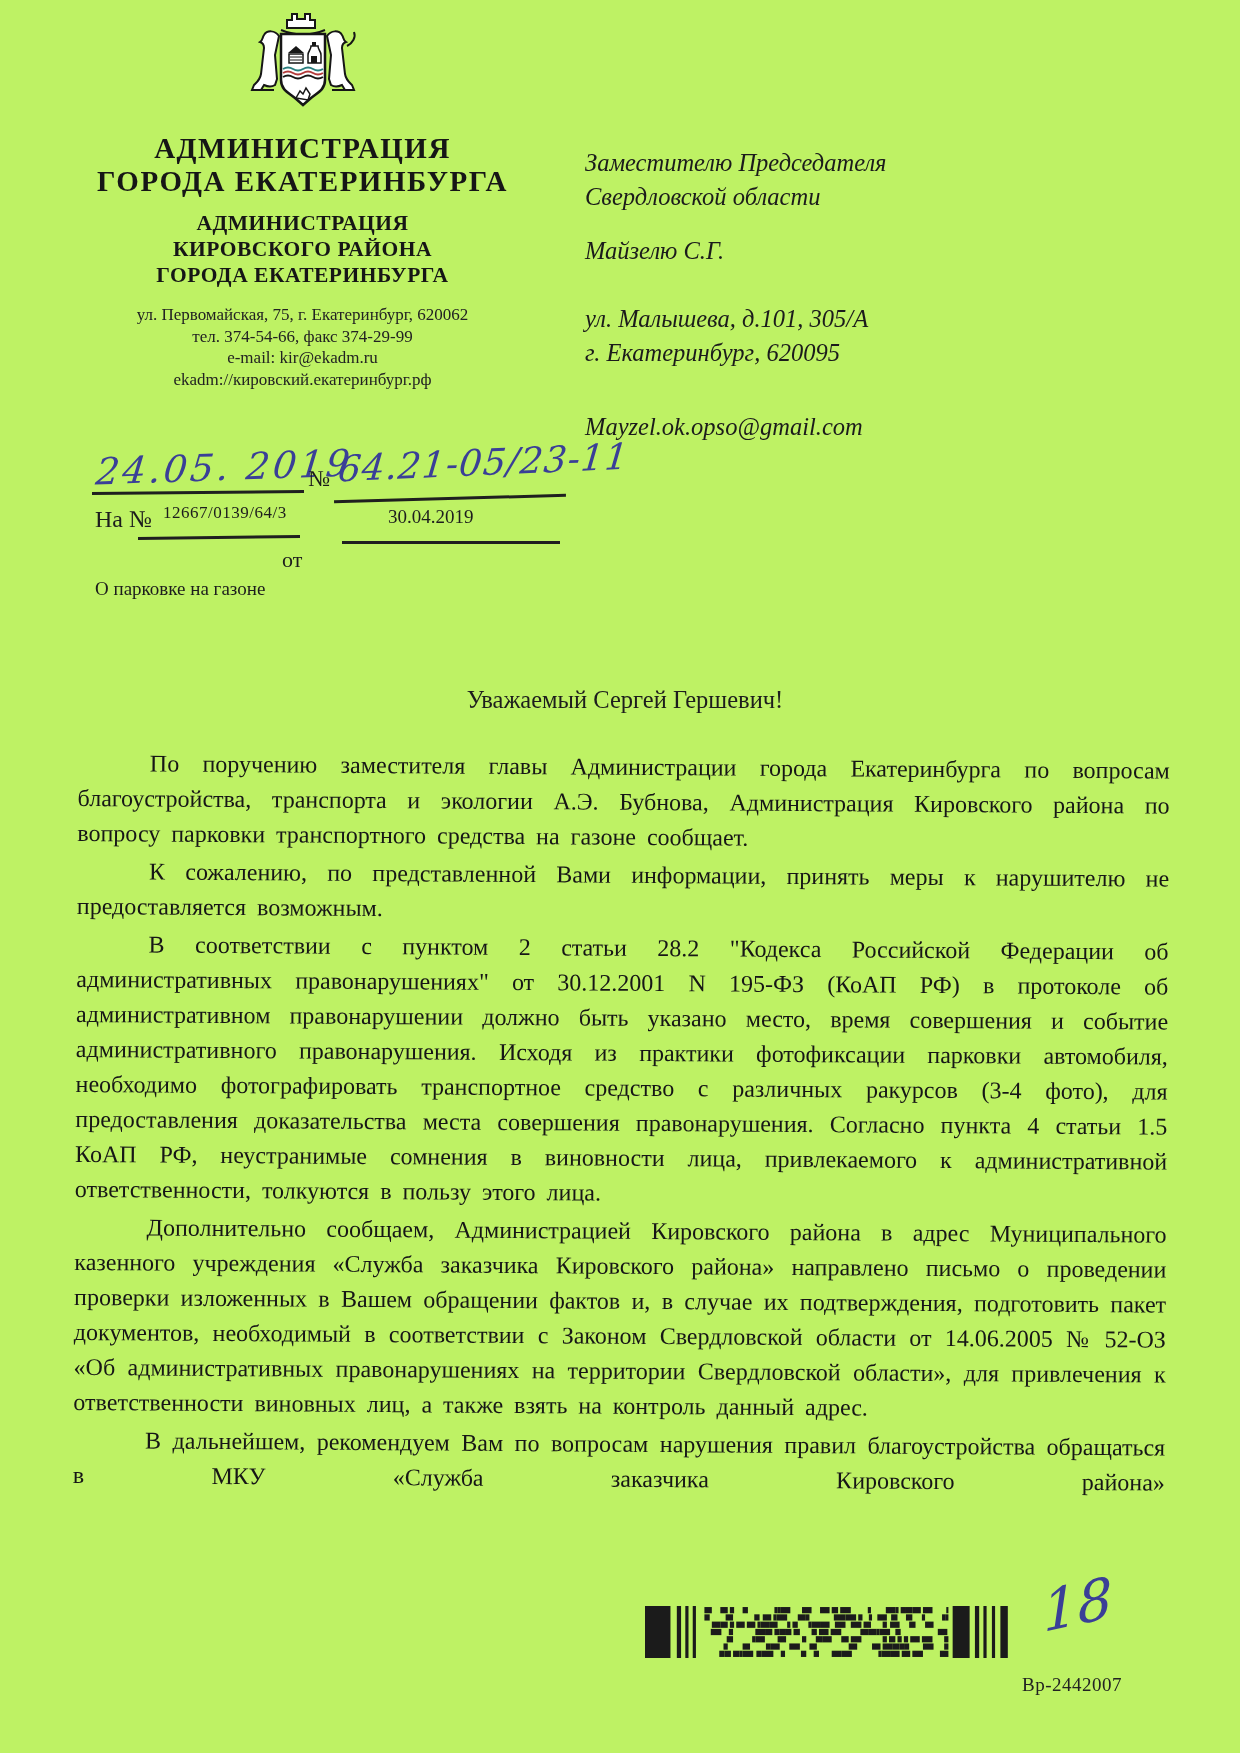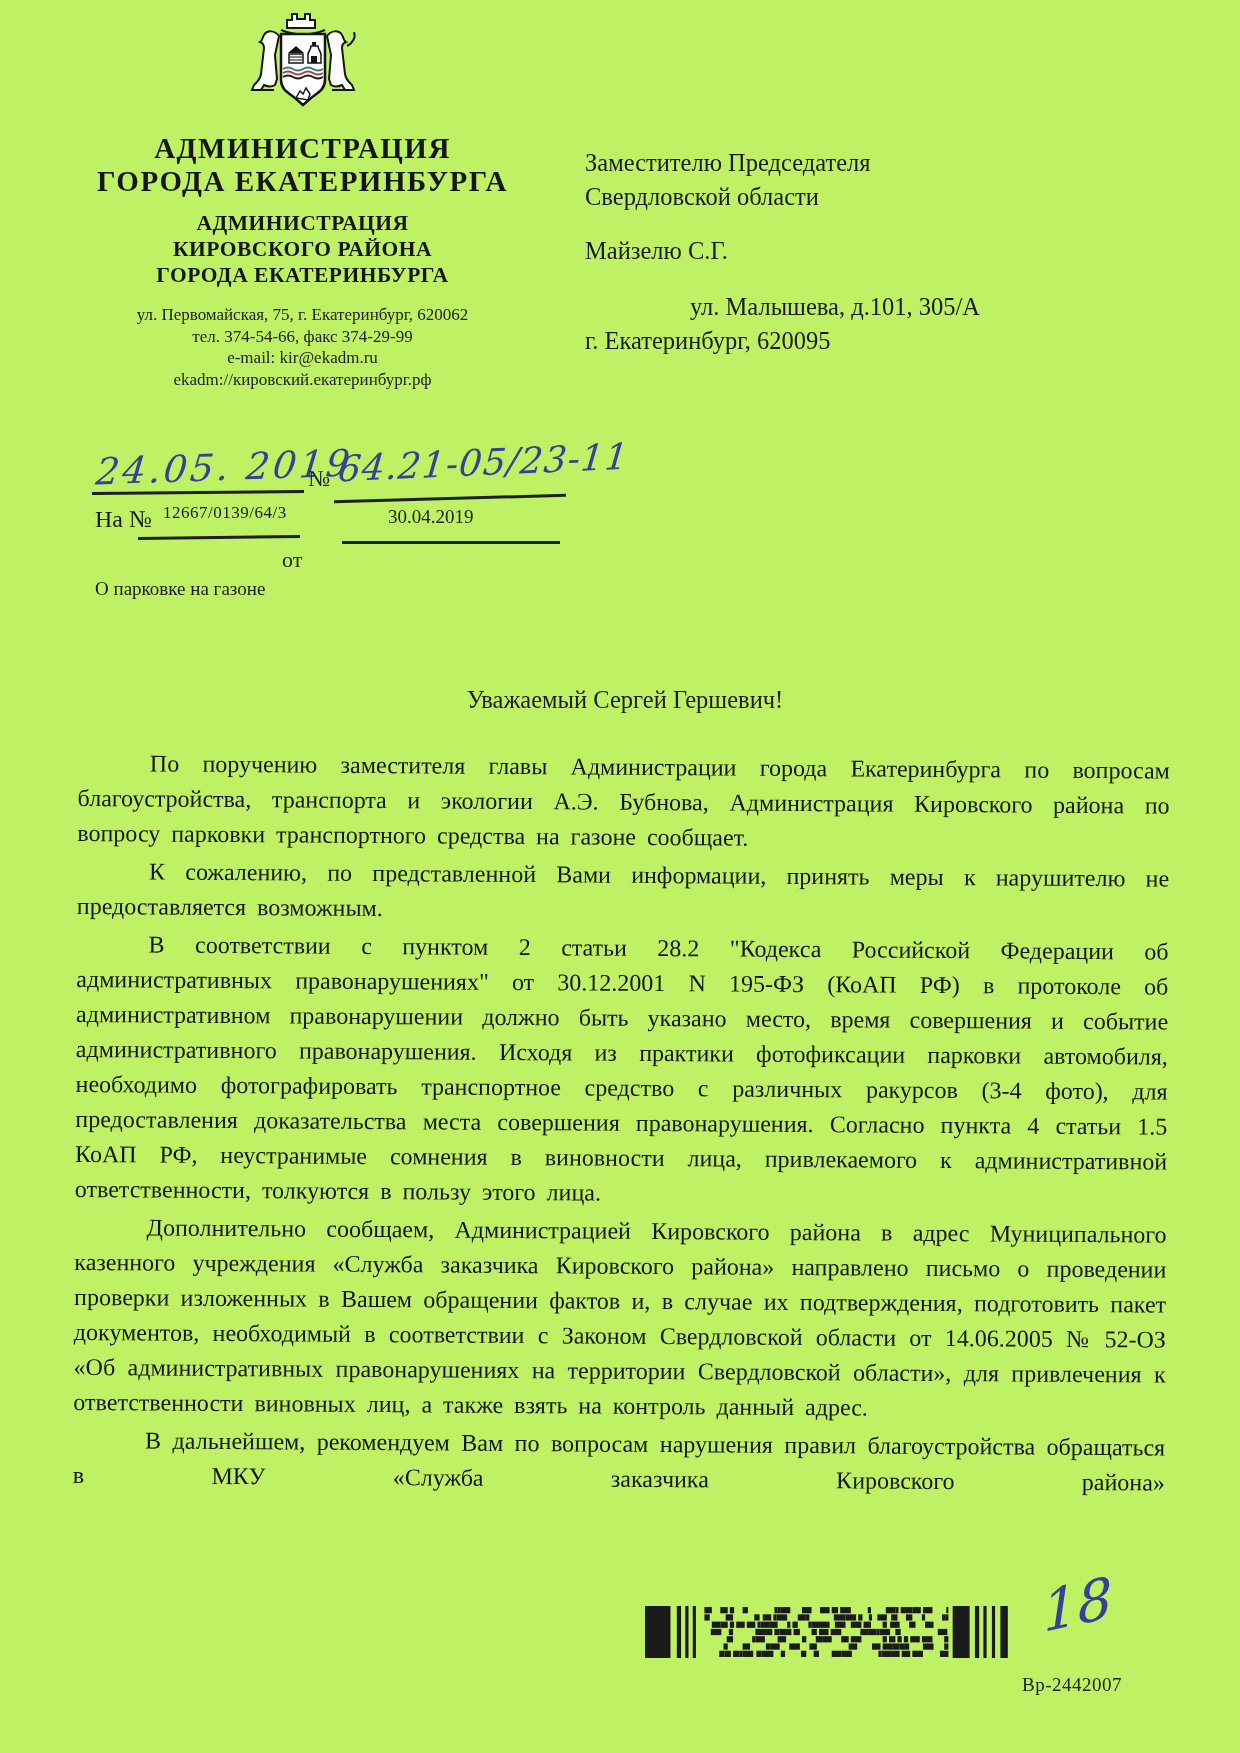--- a/index.html
+++ b/index.html
@@ -21,23 +21,23 @@
   .rule{position:absolute;height:3px;background:#1f1f1f;}
   .rule-date{left:92px;top:491px;width:212px;transform:rotate(-0.6deg);}
   .rule-number{left:334px;top:497px;width:232px;transform:rotate(-1.6deg);}
   .rule-replynum{left:138px;top:536px;width:162px;transform:rotate(-0.7deg);height:2.5px;}
   .rule-replydate{left:342px;top:541px;width:218px;height:2.5px;}
   .na-label{position:absolute;left:95px;top:506px;font-size:24px;}
   .reply-number{position:absolute;left:163px;top:503px;font-size:17px;letter-spacing:0.5px;}
   .ot-label{position:absolute;left:282px;top:507px;font-size:22px;margin-top:40px;}
   .reply-date{position:absolute;left:388px;top:506px;font-size:19px;}
   
-  .recipient{position:absolute;left:585px;top:146px;width:500px;font-size:24.5px;line-height:34px;color:#1b1b1b;}
+  .recipient{position:absolute;left:585px;top:146px;width:500px;font-size:24.5px;line-height:34px;color:#1b1b1b;font-style:italic;}
   .recipient .gap-name{margin-top:20px;}
-  .recipient .gap-addr{margin-top:22px;text-align:center;}
+  .recipient .gap-addr{margin-top:34px;}
   .recipient .gap-mail{margin-top:40px;}
   
   .subject{position:absolute;left:95px;top:578px;font-size:19px;}
   .salutation{position:absolute;left:80px;top:686px;width:1090px;text-align:center;font-size:24.5px;}
   .body-text{
     position:absolute;left:78px;top:746px;width:1092px;
     font-size:24px;line-height:35px;text-align:justify;word-spacing:5px;
     transform:rotate(0.4deg);transform-origin:left top;color:#161616;
   }
   .body-text p{margin:0 0 3px 0;text-indent:72px;}
@@ -106,20 +106,21 @@
   <div class="reply-date">30.04.2019</div>
   <div class="rule rule-replynum"></div>
   <div class="rule rule-replydate"></div>
 
   <div class="recipient">
     <div>Заместителю Председателя</div>
     <div>Свердловской области</div>
     <div class="gap-name">Майзелю С.Г.</div>
     <div class="gap-addr">ул. Малышева, д.101, 305/А</div>
     <div>г. Екатеринбург, 620095</div>
+    <div class="gap-mail">Mayzel.ok.opso@gmail.com</div>
   </div>
 
   <div class="subject">О парковке на газоне</div>
   <div class="salutation">Уважаемый Сергей Гершевич!</div>
 
   <div class="body-text">
     <p>По поручению заместителя главы Администрации города Екатеринбурга по вопросам благоустройства, транспорта и экологии А.Э. Бубнова, Администрация Кировского района по вопросу парковки транспортного средства на газоне сообщает.</p>
     <p>К сожалению, по представленной Вами информации, принять меры к нарушителю не предоставляется возможным.</p>
     <p>В соответствии с пунктом 2 статьи 28.2 "Кодекса Российской Федерации об административных правонарушениях" от 30.12.2001 N 195-ФЗ (КоАП РФ) в протоколе об административном правонарушении должно быть указано место, время совершения и событие административного правонарушения. Исходя из практики фотофиксации парковки автомобиля, необходимо фотографировать транспортное средство с различных ракурсов (3-4 фото), для предоставления доказательства места совершения правонарушения. Согласно пункта 4 статьи 1.5 КоАП РФ, неустранимые сомнения в виновности лица, привлекаемого к административной ответственности, толкуются в пользу этого лица.</p>
     <p>Дополнительно сообщаем, Администрацией Кировского района в адрес Муниципального казенного учреждения «Служба заказчика Кировского района» направлено письмо о проведении проверки изложенных в Вашем обращении фактов и, в случае их подтверждения, подготовить пакет документов, необходимый в соответствии с Законом Свердловской области от 14.06.2005 № 52-ОЗ «Об административных правонарушениях на территории Свердловской области», для привлечения к ответственности виновных лиц, а также взять на контроль данный адрес.</p>

